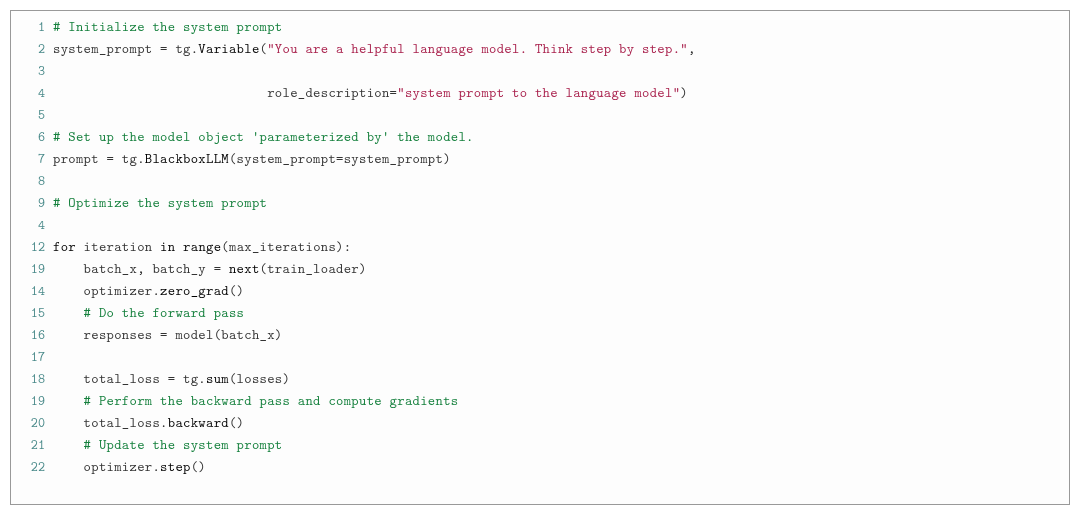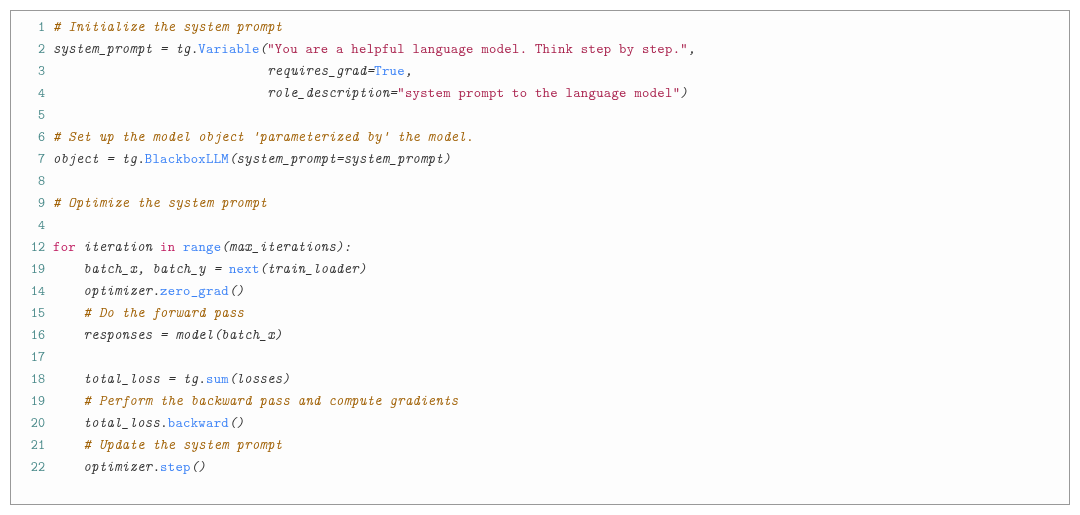--- a/index.html
+++ b/index.html
@@ -32,37 +32,37 @@
     padding-right: 8px;
     color: #4a8a8a;
     user-select: none;
     flex-shrink: 0;
     font-size: 13.5px;
   }
   .code {
     color: #333333;
     letter-spacing: 0.3px;
   }
-  .cm  { color: #a16207; font-style: italic; }      
-  .kw  { color: #be185d; }      
-  .fn  { color: #3b82f6; }      
+  .cm  { color: #15803d; }      
+  .kw  { color: #000000; }      
+  .fn  { color: #000000; }      
   .str { color: #a81f4b; }      
-  .id  { color: #333333; font-style: italic; }      
+  .id  { color: #333333; }      
 </style>
 </head>
 <body>
 
 <div class="code-block" id="code-block">
     <div class="line"><span class="gutter">1</span><span class="code"><span class="cm"># Initialize the system prompt</span></span></div>
     <div class="line"><span class="gutter">2</span><span class="code"><span class="id">system_prompt = tg.</span><span class="fn">Variable</span><span class="id">(</span><span class="str">"You are a helpful language model. Think step by step."</span><span class="id">,</span></span></div>
-    <div class="line"><span class="gutter">3</span><span class="code"><span class="id">                            requires_grad=</span><span class="fn">True</span><span class="id">,</span></span></div>
+    <div class="line"><span class="gutter">3</span></div>
     <div class="line"><span class="gutter">4</span><span class="code"><span class="id">                            role_description=</span><span class="str">"system prompt to the language model"</span><span class="id">)</span></span></div>
     <div class="line"><span class="gutter">5</span><span class="code"><span class="id"></span></span></div>
     <div class="line"><span class="gutter">6</span><span class="code"><span class="cm"># Set up the model object 'parameterized by' the model.</span></span></div>
-    <div class="line"><span class="gutter">7</span><span class="code"><span class="id">object = tg.</span><span class="fn">BlackboxLLM</span><span class="id">(system_prompt=system_prompt)</span></span></div>
+    <div class="line"><span class="gutter">7</span><span class="code"><span class="id">prompt = tg.</span><span class="fn">BlackboxLLM</span><span class="id">(system_prompt=system_prompt)</span></span></div>
     <div class="line"><span class="gutter">8</span><span class="code"><span class="id"></span></span></div>
     <div class="line"><span class="gutter">9</span><span class="code"><span class="cm"># Optimize the system prompt</span></span></div>
     <div class="line"><span class="gutter">4</span><span class="code"><span class="id"></span></span></div>
     <div class="line"><span class="gutter">12</span><span class="code"><span class="kw">for</span><span class="id"> iteration </span><span class="kw">in</span><span class="id"> </span><span class="fn">range</span><span class="id">(max_iterations):</span></span></div>
     <div class="line"><span class="gutter">19</span><span class="code"><span class="id">    batch_x, batch_y = </span><span class="fn">next</span><span class="id">(train_loader)</span></span></div>
     <div class="line"><span class="gutter">14</span><span class="code"><span class="id">    optimizer.</span><span class="fn">zero_grad</span><span class="id">()</span></span></div>
     <div class="line"><span class="gutter">15</span><span class="code"><span class="id">    </span><span class="cm"># Do the forward pass</span></span></div>
     <div class="line"><span class="gutter">16</span><span class="code"><span class="id">    responses = model(batch_x)</span></span></div>
     <div class="line"><span class="gutter">17</span></div>
     <div class="line"><span class="gutter">18</span><span class="code"><span class="id">    total_loss = tg.</span><span class="fn">sum</span><span class="id">(losses)</span></span></div>

